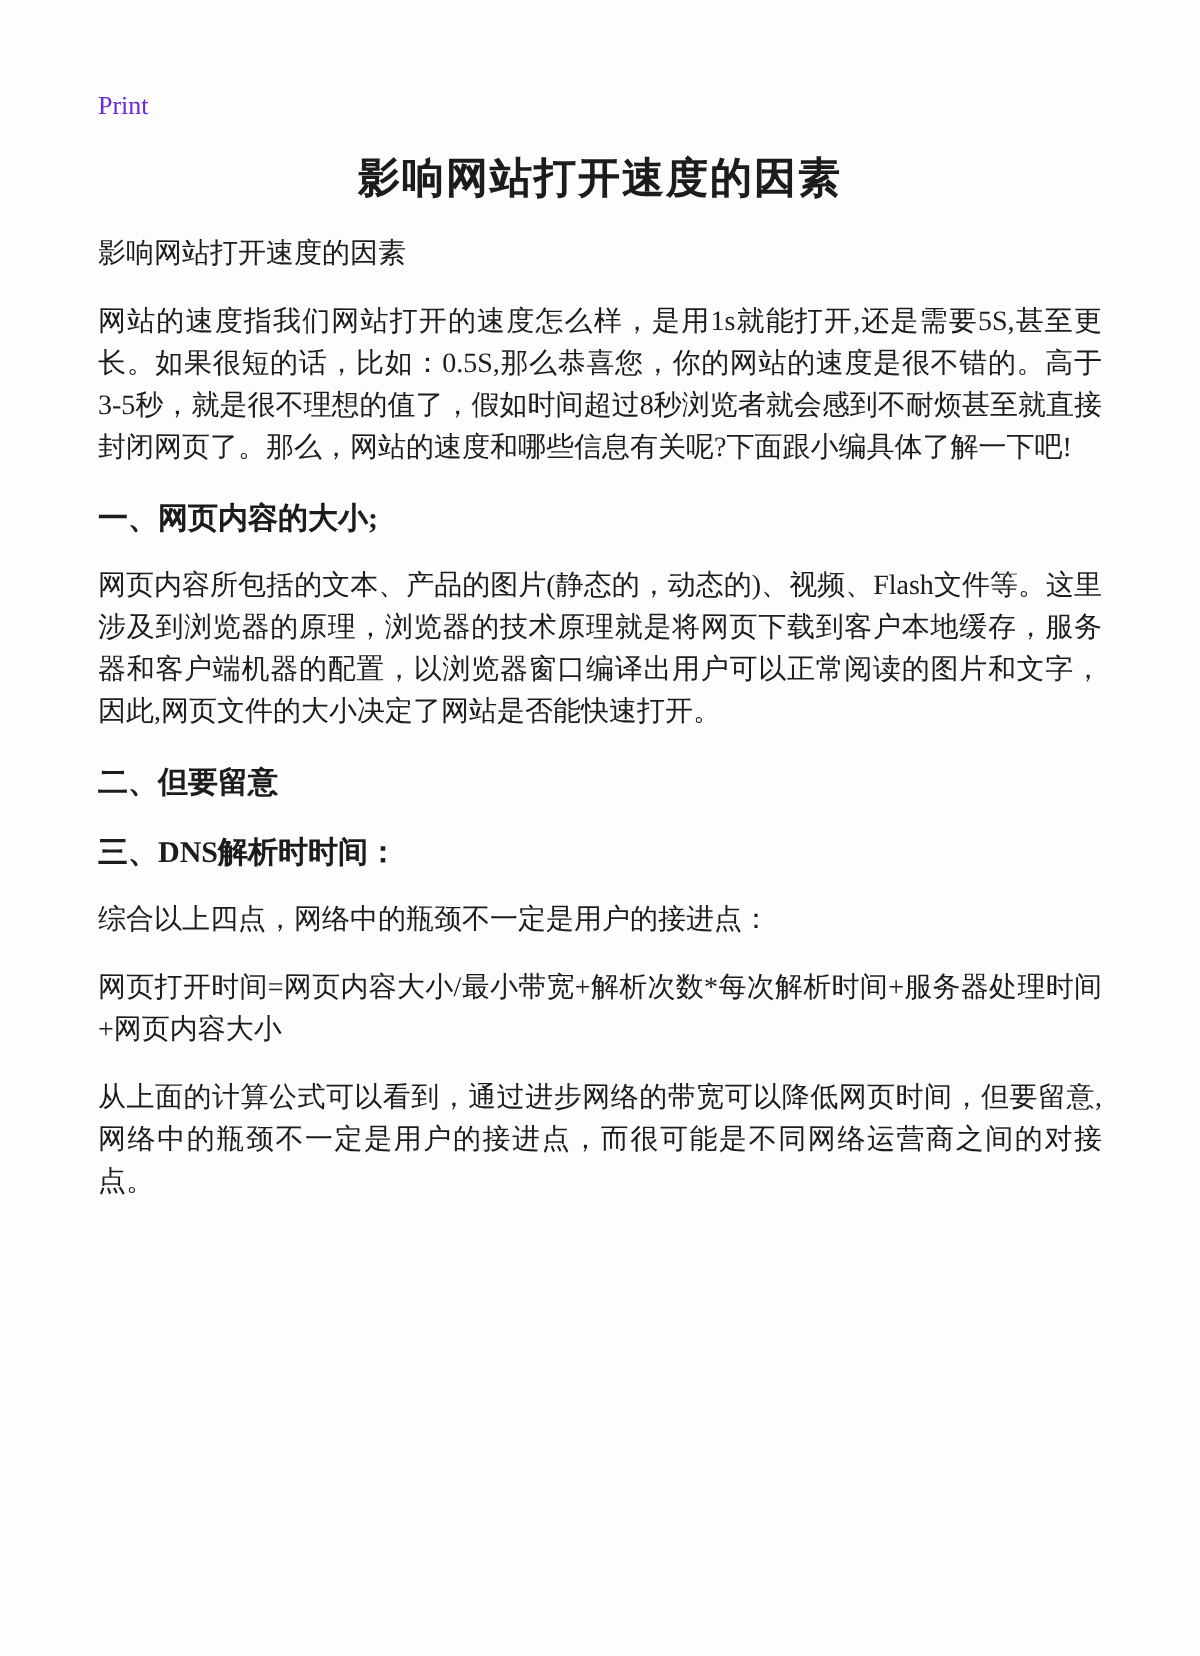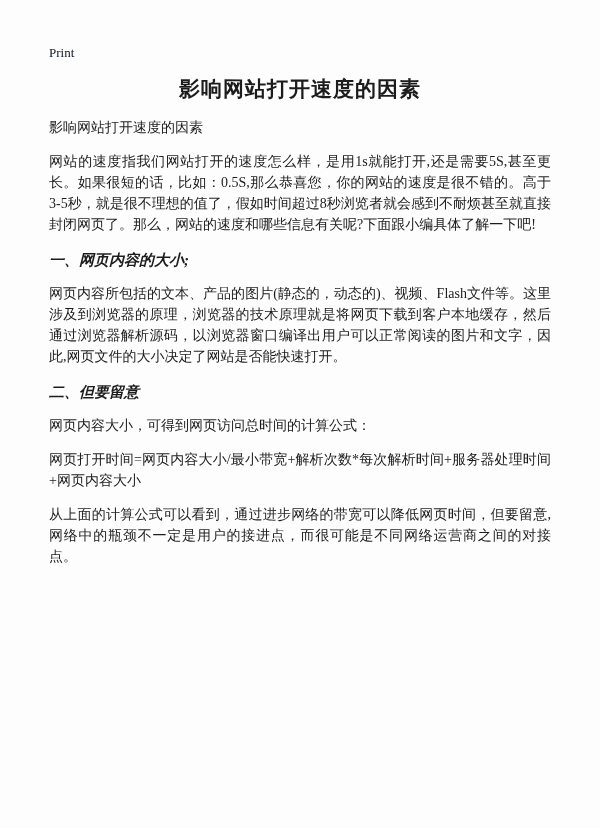--- a/index.html
+++ b/index.html
@@ -17,21 +17,21 @@
   .page {
     box-sizing: border-box;
     width: 600px;
     height: 828px;
     padding: 45px 49px 30px 49px;
     background: #fdfdfd;
   }
   .print-link {
     font-size: 13px;
     line-height: 15px;
-    color: #0f172a;
+    color: #6d28d9;
     margin: 0 0 8px 0;
   }
   .doc-title {
     font-size: 21px;
     line-height: 27px;
     font-weight: bold;
     text-align: center;
     margin: 16px 0 14px 0;
     letter-spacing: 1px;
   }
@@ -45,46 +45,46 @@
     line-height: 21px;
     margin: 0 0 13px 0;
     text-align: justify;
     font-family: Liberation Serif, serif;
   }
   h2.section-heading {
     font-size: 15px;
     line-height: 20px;
     font-weight: bold;
     margin: 15px 0 13px 0;
-    font-style: italic;
   }
 </style>
 </head>
 <body>
 
 <div class="page">
 
   <div class="print-link">Print</div>
 
   <h1 class="doc-title">影响网站打开速度的因素</h1>
 
   <div class="intro-title">影响网站打开速度的因素</div>
 
   <p class="body-para">网站的速度指我们网站打开的速度怎么样，是用1s就能打开,还是需要5S,甚至更长。如果很短的话，比如：0.5S,那么恭喜您，你的网站的速度是很不错的。高于3-5秒，就是很不理想的值了，假如时间超过8秒浏览者就会感到不耐烦甚至就直接封闭网页了。那么，网站的速度和哪些信息有关呢?下面跟小编具体了解一下吧!</p>
 
   <h2 class="section-heading">一、网页内容的大小;</h2>
 
-  <p class="body-para">网页内容所包括的文本、产品的图片(静态的，动态的)、视频、Flash文件等。这里涉及到浏览器的原理，浏览器的技术原理就是将网页下载到客户本地缓存，然后通过浏览器解析源码，以浏览器窗口编译出用户可以正常阅读的图片和文字，因此,网页文件的大小决定了网站是否能快速打开。</p>
+  <p class="body-para">网页内容所包括的文本、产品的图片(静态的，动态的)、视频、Flash文件等。这里涉及到浏览器的原理，浏览器的技术原理就是将网页下载到客户本地缓存，服务器和客户端机器的配置，以浏览器窗口编译出用户可以正常阅读的图片和文字，因此,网页文件的大小决定了网站是否能快速打开。</p>
 
   <h2 class="section-heading">二、但要留意</h2>
 
 
+  <h2 class="section-heading">三、DNS解析时时间：</h2>
 
 
 
 
-  <p class="body-para">网页内容大小，可得到网页访问总时间的计算公式：</p>
+  <p class="body-para">综合以上四点，网络中的瓶颈不一定是用户的接进点：</p>
 
   <p class="body-para">网页打开时间=网页内容大小/最小带宽+解析次数*每次解析时间+服务器处理时间+网页内容大小</p>
 
   <p class="body-para">从上面的计算公式可以看到，通过进步网络的带宽可以降低网页时间，但要留意,网络中的瓶颈不一定是用户的接进点，而很可能是不同网络运营商之间的对接点。</p>
 
 </div>
 
 </body></html>

